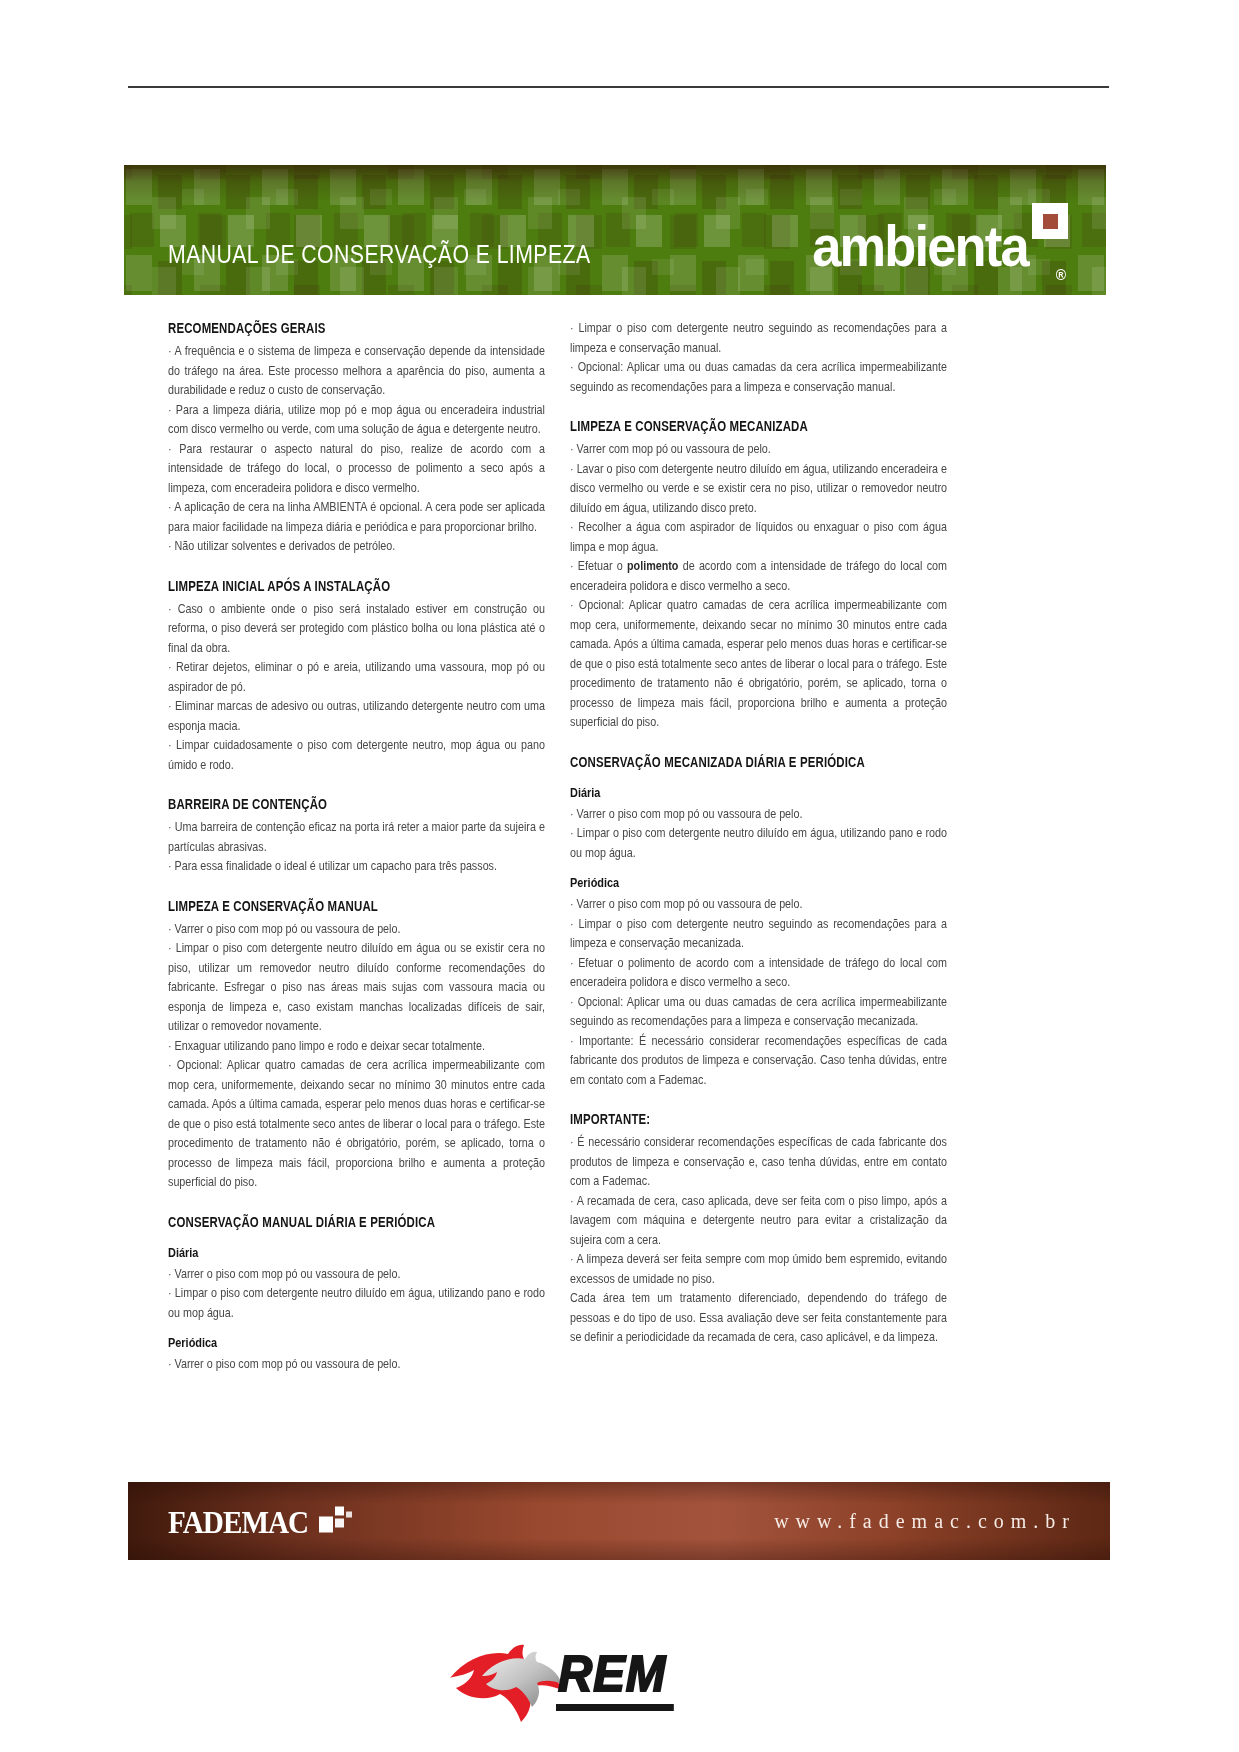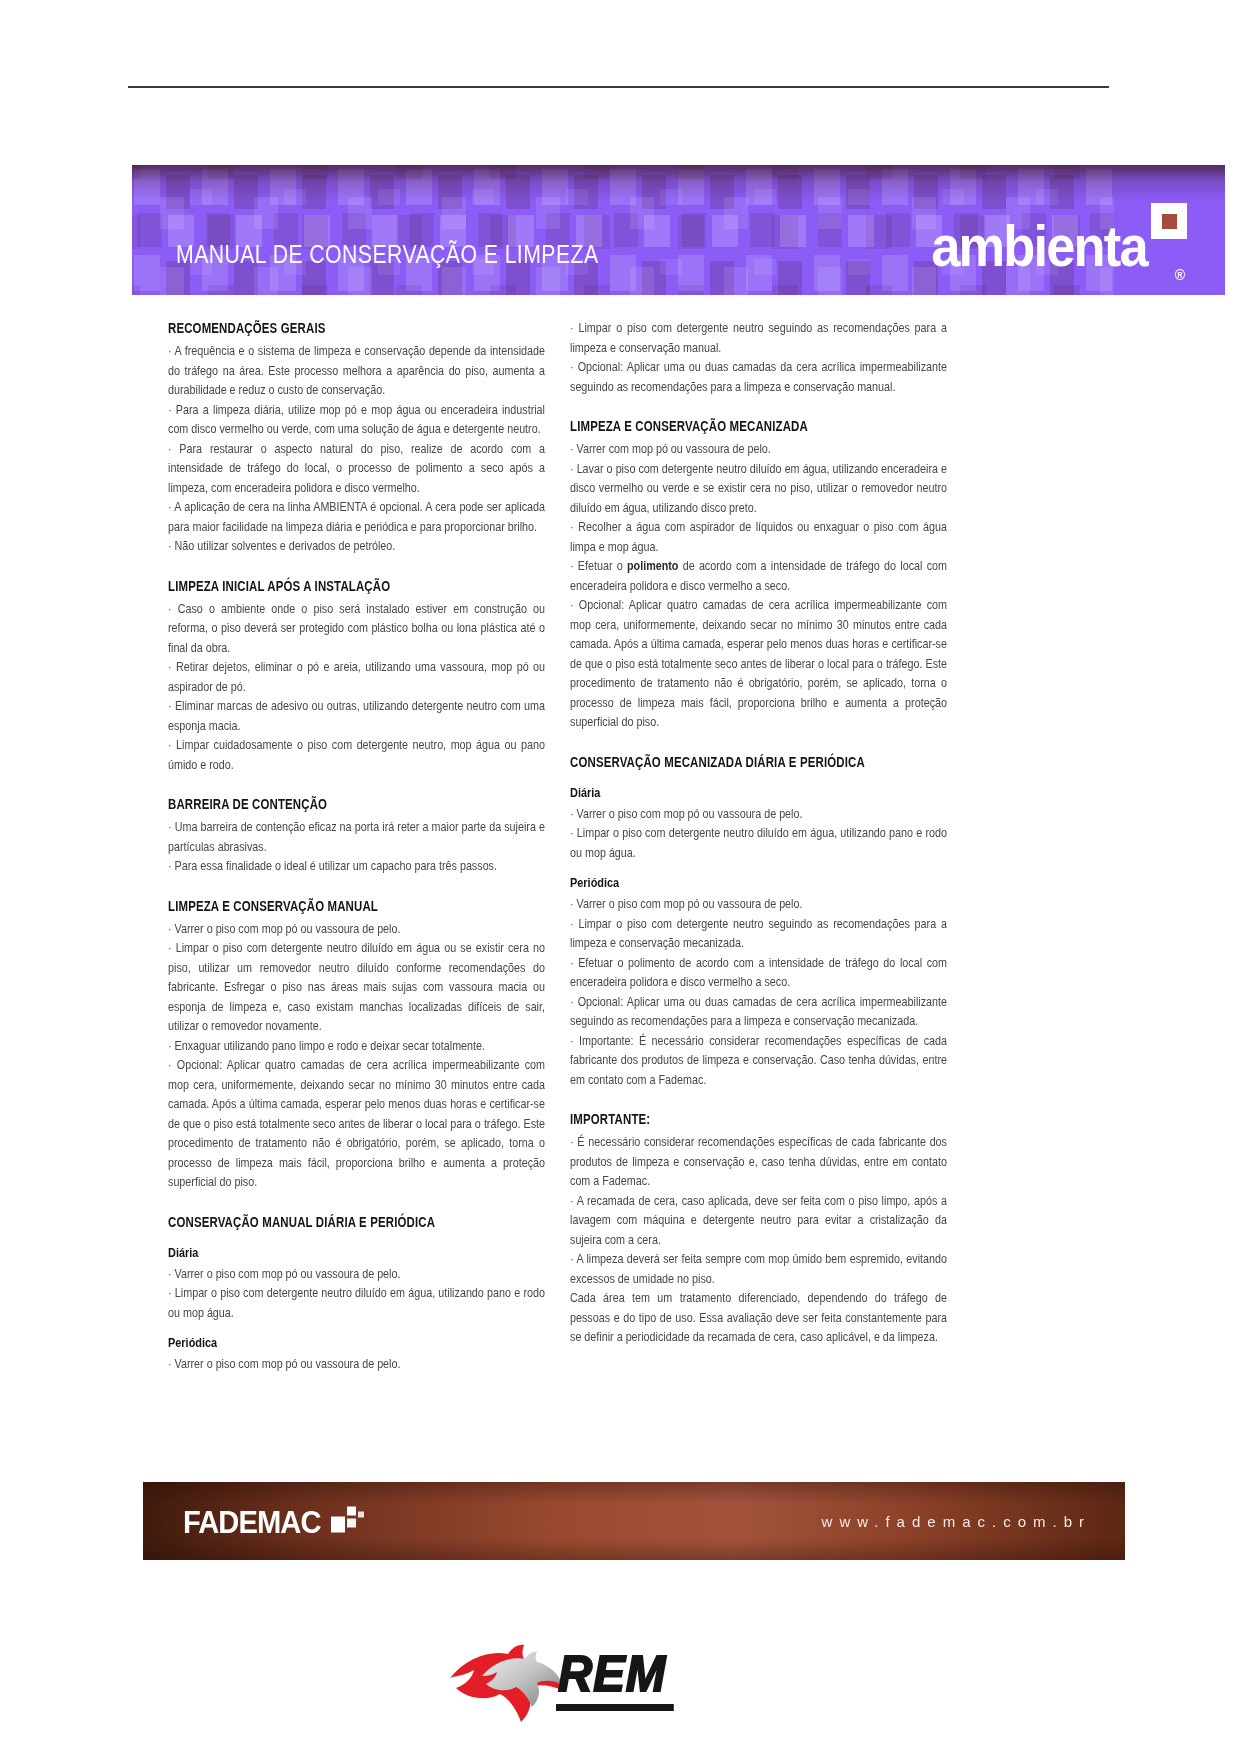--- a/index.html
+++ b/index.html
@@ -2,21 +2,21 @@
 <html><head>
 <meta charset="utf-8">
 <style>
   html,body{margin:0;padding:0;background:#ffffff;}
   body{font-family:"Liberation Sans", sans-serif;}
   .page{position:relative;width:1239px;height:1752px;background:#fff;overflow:hidden;}
 
   .top-rule{position:absolute;left:128px;top:86px;width:981px;height:2px;background:#3a3a3a;}
 
   
-  .banner{position:absolute;left:132px;top:165px;width:1093px;height:130px;background:#8b5cf6;overflow:hidden;}
+  .banner{position:absolute;left:124px;top:165px;width:982px;height:130px;background:#4d7c0f;overflow:hidden;}
   .banner svg.mosaic{position:absolute;left:0;top:0;}
   .banner-shade{position:absolute;left:0;top:0;width:100%;height:100%;
     background:linear-gradient(180deg,rgba(50,13,5,.62) 0%,rgba(50,13,5,.18) 13%,rgba(50,13,5,0) 28%);}
   .doc-title{position:absolute;left:44px;bottom:26px;margin:0;color:#ffffff;font-weight:400;
     font-size:25px;letter-spacing:.5px;transform:scaleX(.85);transform-origin:0 100%;white-space:nowrap;}
   .ambienta-logo{position:absolute;right:38px;bottom:10px;height:74px;text-decoration:underline;}
   .ambienta-text{display:inline-block;color:#fff;font-weight:bold;font-size:57px;letter-spacing:-2px;
     transform:scaleX(.92);transform-origin:100% 100%;line-height:70px;vertical-align:bottom;padding-right:44px;}
   .ambienta-square{position:absolute;right:0;top:-8px;width:36px;height:36px;background:#ffffff;
     display:flex;align-items:center;justify-content:center;}
@@ -28,30 +28,30 @@
     font-size:13.2px;line-height:19.5px;color:#474747;text-align:justify;}
   .col-left{left:168px;}
   .col-right{left:570px;}
   .col section{margin:0 0 20px 0;}
   .col h2{font-size:14px;line-height:20px;margin:0 0 3px 0;color:#141414;font-weight:bold;letter-spacing:.2px;}
   .col h3{font-size:13.4px;line-height:19px;margin:11px 0 2px 0;color:#141414;font-weight:bold;}
   .item{margin:0;}
   .item b{color:#2b2b2b;}
 
   
-  .footer{position:absolute;left:143px;top:1482px;width:982px;height:78px;
-    background:linear-gradient(90deg,#401a0c 0%,#6b2f1d 16%,#99492f 42%,#a3533c 60%,#8c4128 78%,#5c2714 100%);}
+  .footer{position:absolute;left:128px;top:1482px;width:982px;height:78px;
+    background:linear-gradient(90deg,#401a0c 0%,#6b2f1d 16%,#99492f 42%,#a3533c 60%,#8c4128 78%,#5c2714 100%);font-family:Liberation Serif, serif;}
   .footer::after{content:"";position:absolute;inset:0;
     background:linear-gradient(180deg,rgba(30,8,4,.30) 0%,rgba(30,8,4,0) 28%,rgba(30,8,4,0) 72%,rgba(30,8,4,.30) 100%);}
   .fademac-logo{position:absolute;left:40px;top:50%;transform:translateY(-50%);display:flex;align-items:flex-end;z-index:2;}
   .fademac-text{color:#fff;font-weight:bold;font-size:31px;letter-spacing:-1px;line-height:30px;
     display:inline-block;transform:scaleX(.94);transform-origin:0 100%;}
   .fademac-squares{margin-left:2px;margin-bottom:1px;}
   .footer-url{position:absolute;right:34px;top:50%;transform:translateY(-50%);color:#f6ece7;
-    font-size:15px;letter-spacing:7px;z-index:2;white-space:nowrap;}
+    font-size:20px;letter-spacing:7px;z-index:2;white-space:nowrap;}
 
   
   .rem{position:absolute;left:448px;top:1622px;display:flex;align-items:flex-start;margin-top:22px;}
   .rem-bird{flex:0 0 auto;margin-right:-10px;}
   .rem-text{font-size:50px;line-height:52px;font-weight:bold;font-style:italic;color:#161616;
     -webkit-text-stroke:2px #161616;letter-spacing:1px;border-bottom:7px solid #161616;
     padding:0 8px 4px 2px;margin-top:4px;display:inline-block;transform:scaleX(.95);transform-origin:0 0;}
 </style>
 </head>
 <body>

